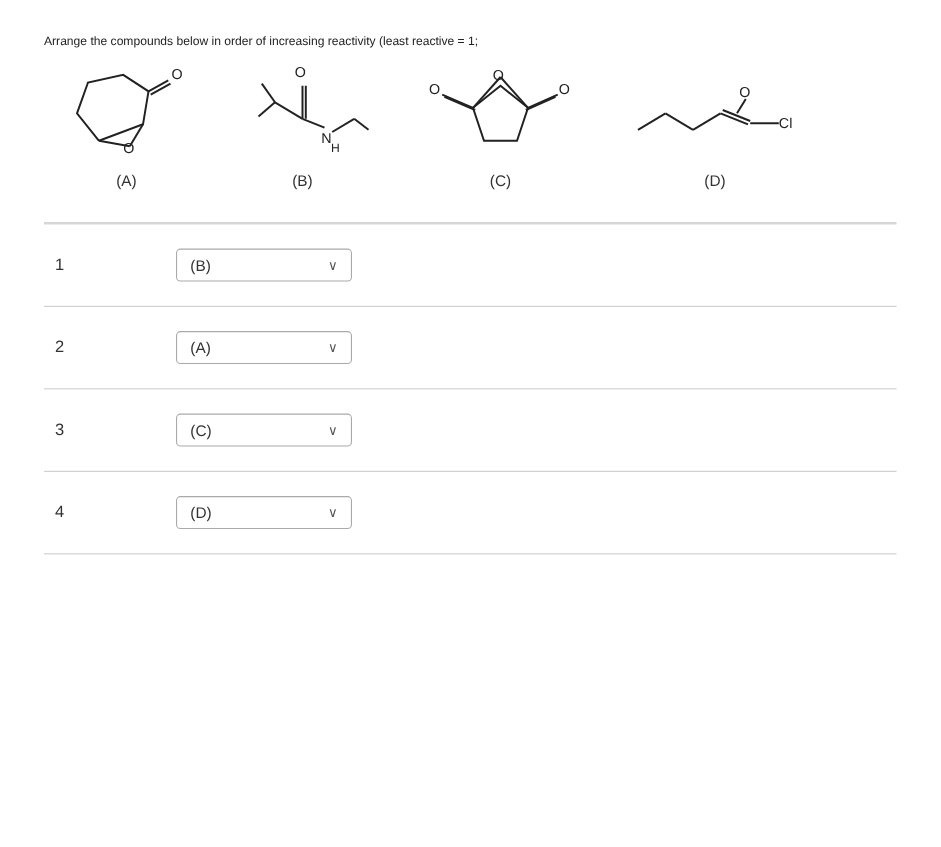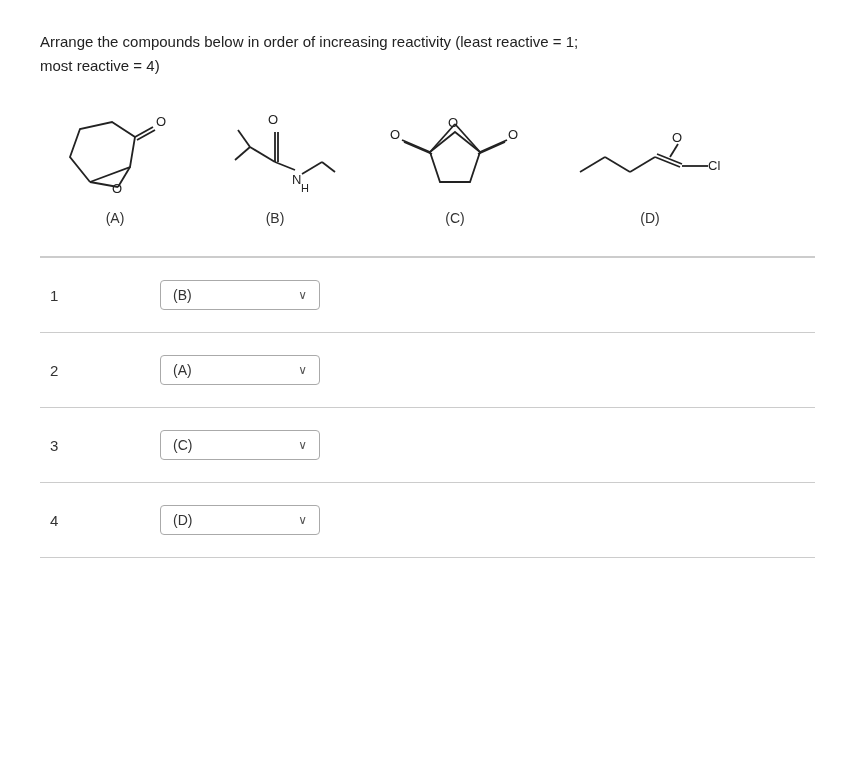--- a/index.html
+++ b/index.html
@@ -6,23 +6,22 @@
     body {
       background: #fff;
       font-family: Arial, sans-serif;
       font-size: 15px;
       color: #222;
       padding: 30px 40px;
       width: 855px;
       min-height: 770px;
     }
     .question-text {
-      font-size: 15px;
+      font-size: 11px;
       line-height: 1.6;
-      margin-bottom: 24px;
       max-width: 720px;
     }
     .compounds-row {
       display: flex;
       flex-direction: row;
       align-items: flex-end;
       justify-content: flex-start;
       gap: 40px;
       margin-bottom: 30px;
       padding-left: 20px;
@@ -88,21 +87,20 @@
       font-size: 12px;
       color: #555;
       margin-left: 12px;
     }
   </style>
 </head>
 <body>
 
 <div class="question-text">
   <div>Arrange the compounds below in order of increasing reactivity (least reactive = 1;</div>
-  <div>most reactive = 4)</div>
 </div>
 
 <div class="compounds-row">
 
   <div class="compound">
     <svg width="110" height="95" viewBox="0 0 110 95">
 
       <polyline points="30,75 10,50 20,22 52,15 75,30 70,60 30,75" fill="none" stroke="#222" stroke-width="1.8"></polyline>
 
       <line x1="30" y1="75" x2="58" y2="80" stroke="#222" stroke-width="1.8"></line>

